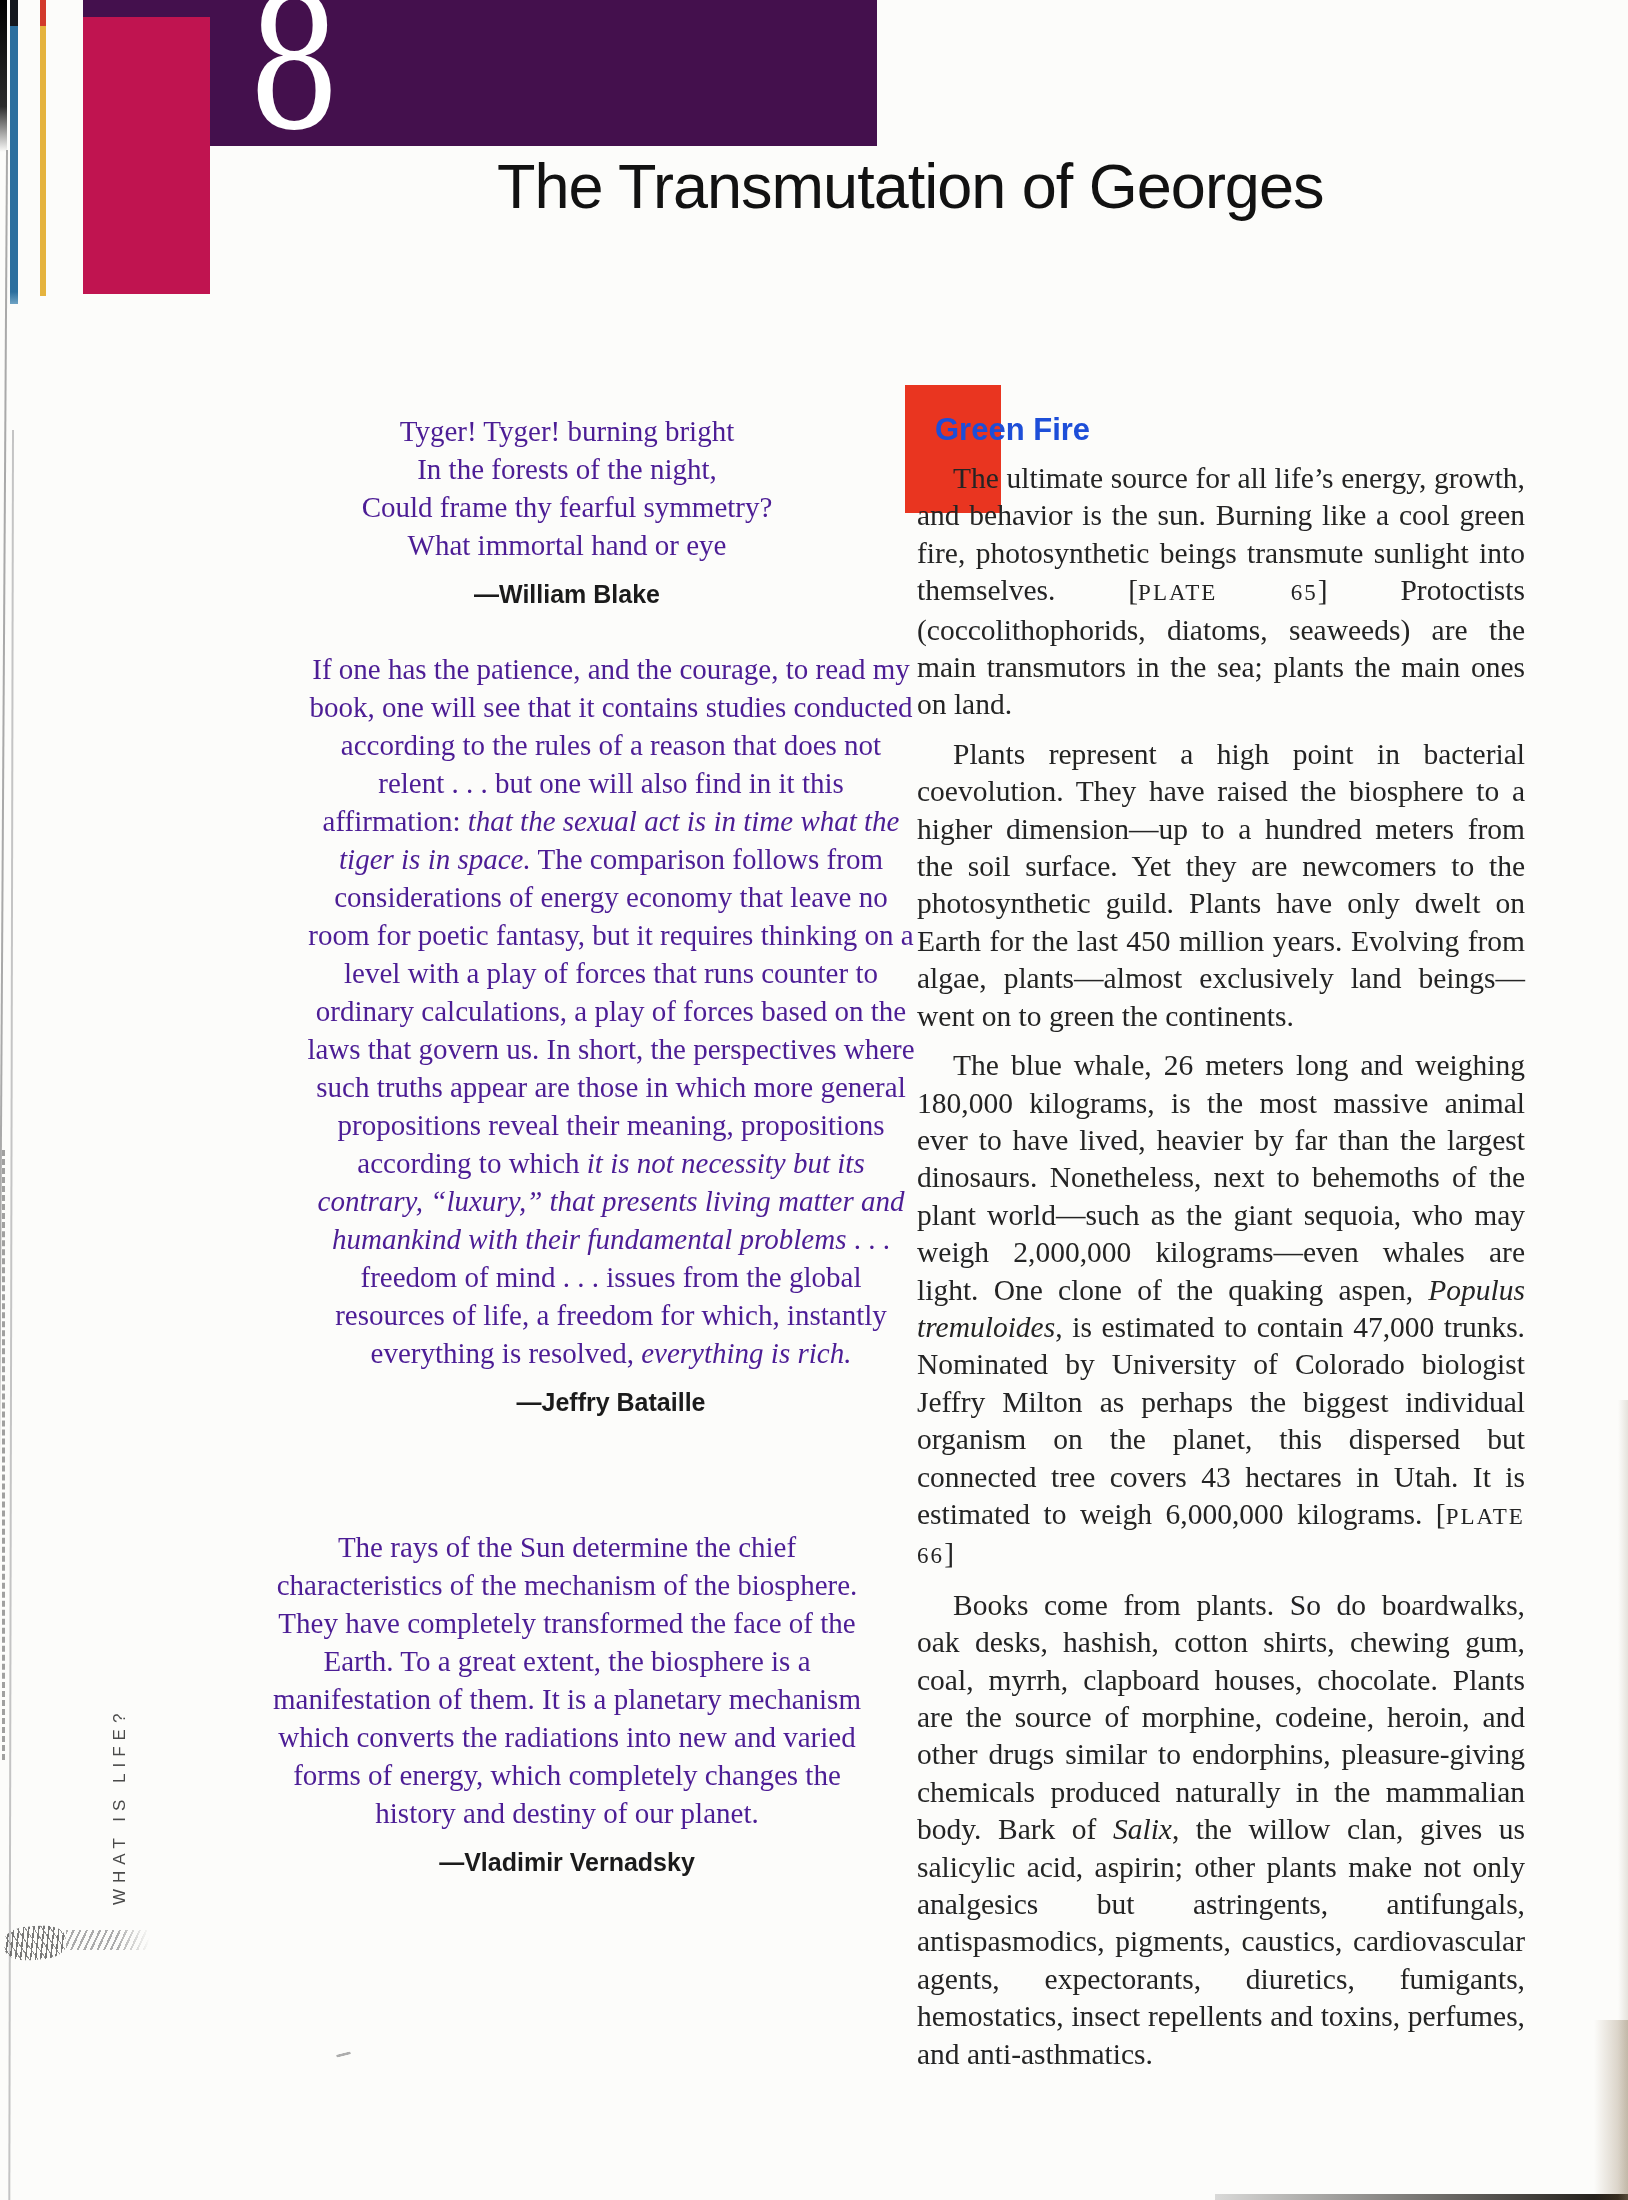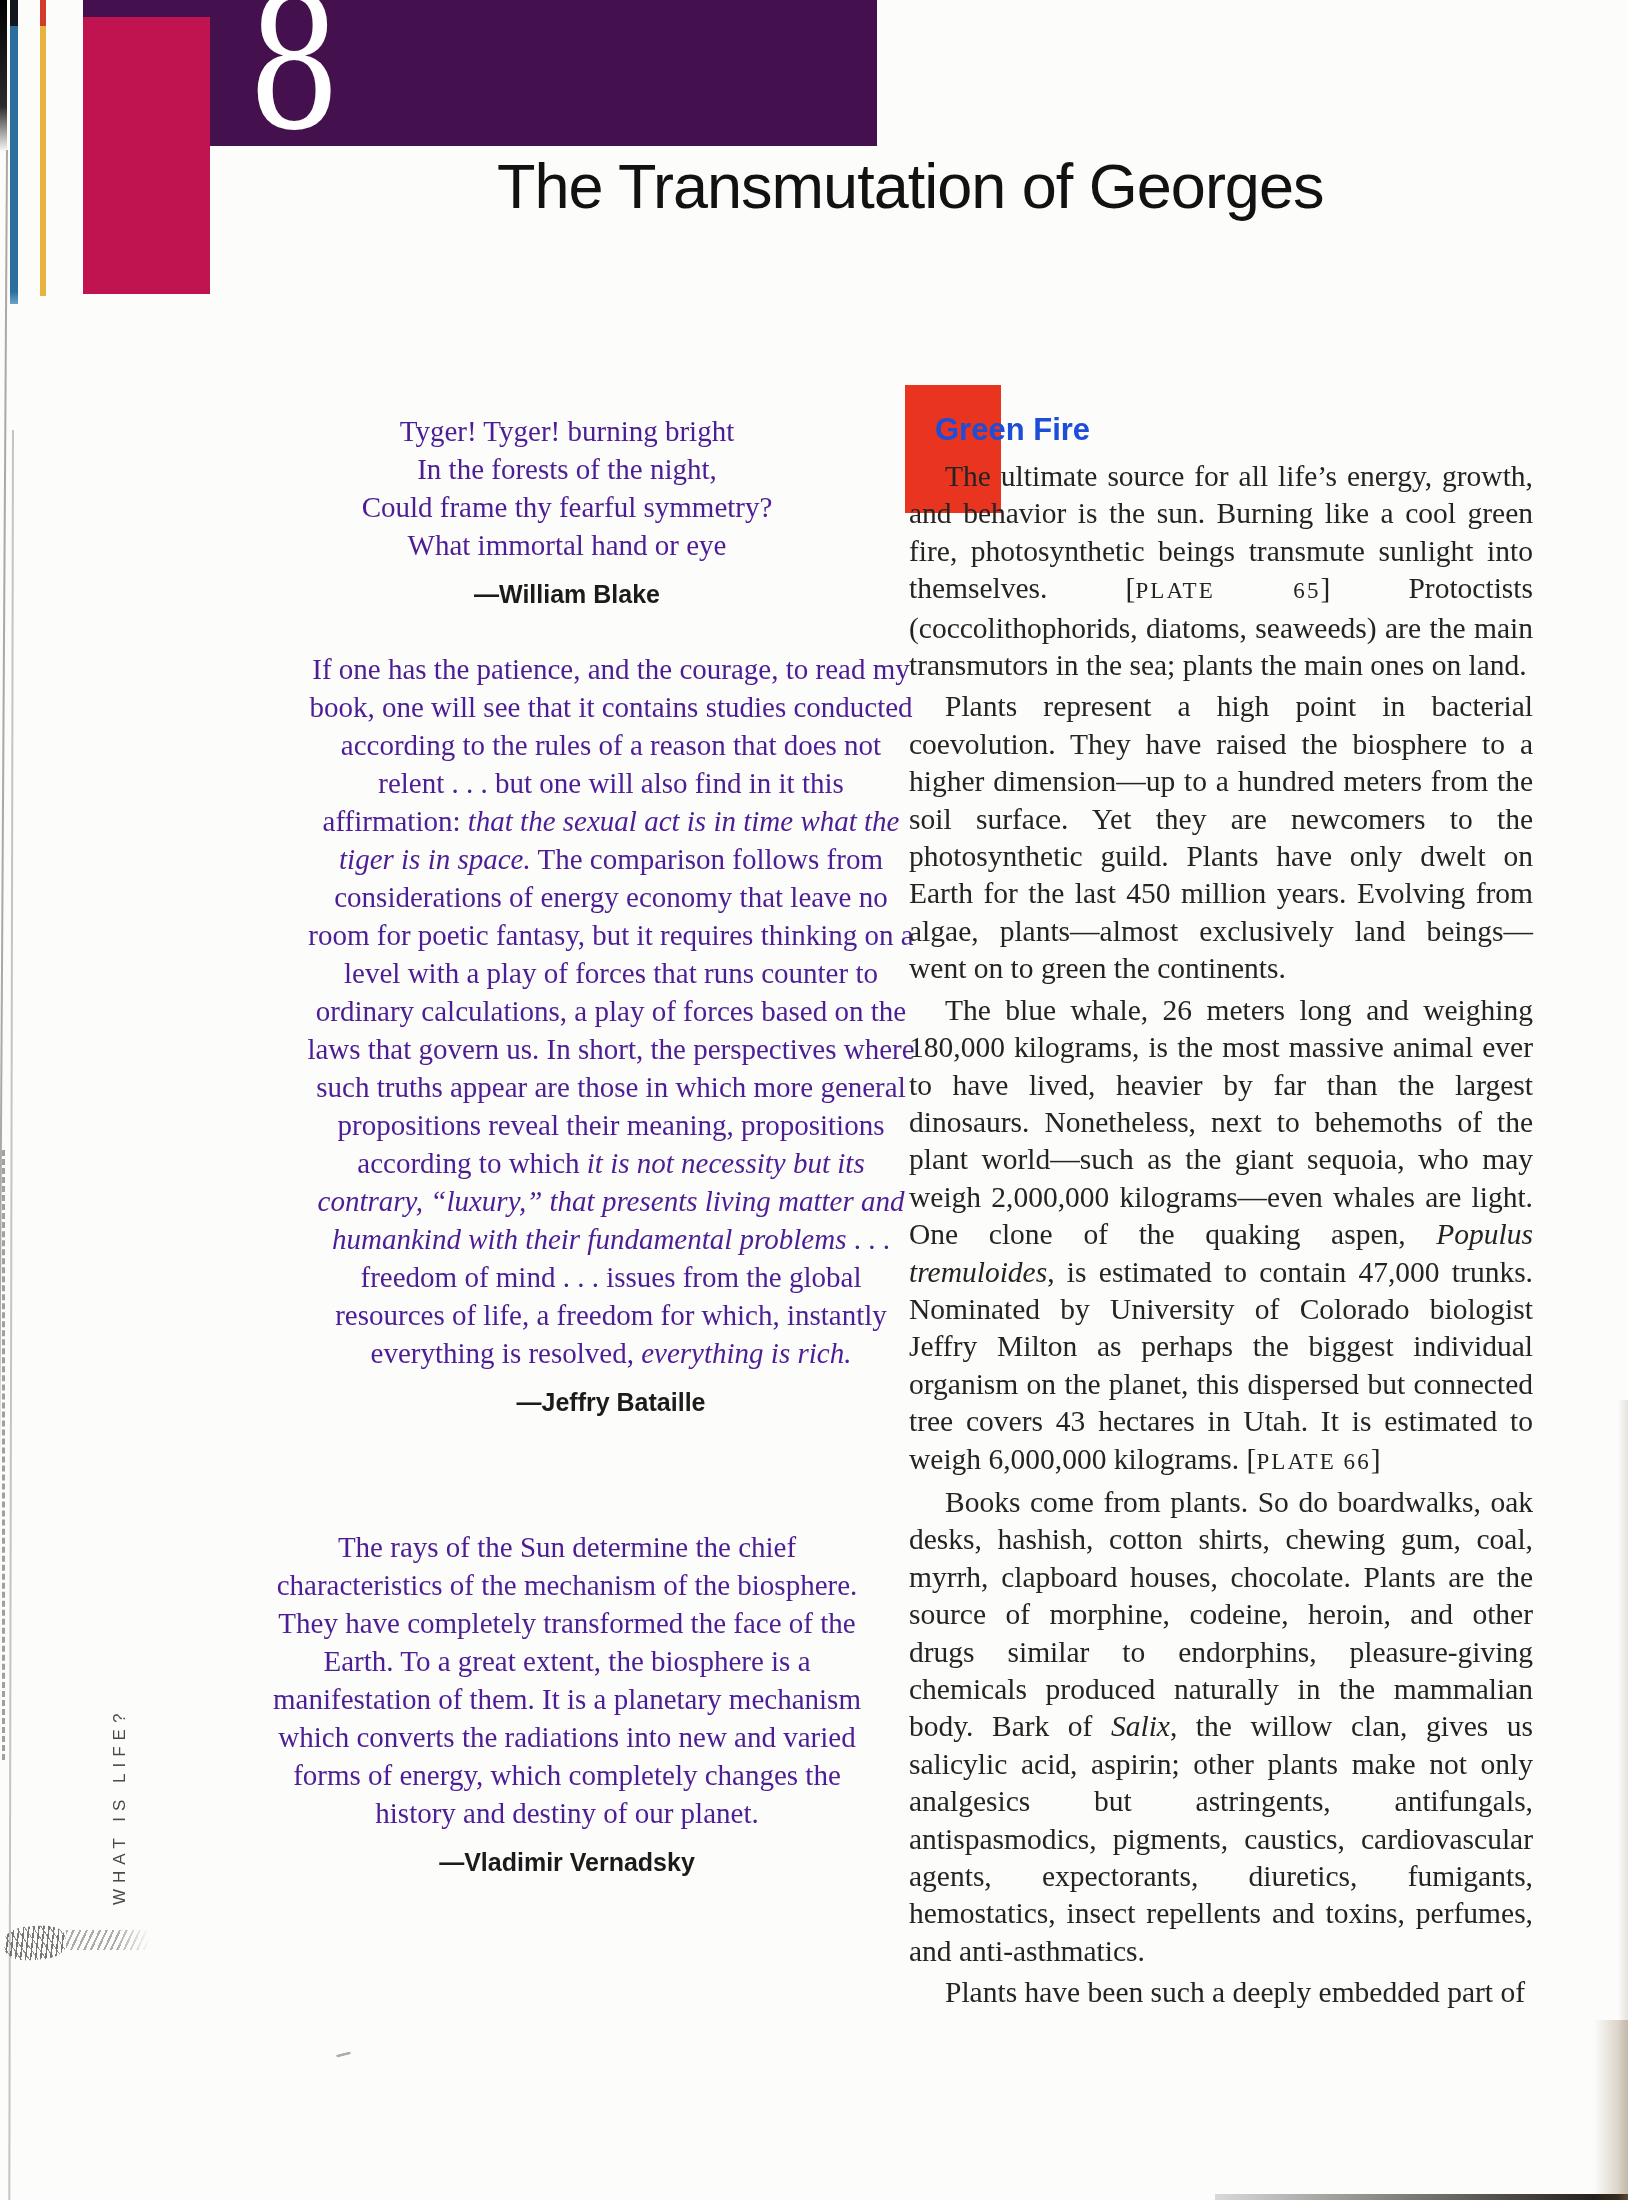--- a/index.html
+++ b/index.html
@@ -34,21 +34,21 @@
   }
   
   .red-highlight{position:absolute;left:905px;top:385px;width:96px;height:128px;background:#e93520;z-index:1;}
   .right-col{position:absolute;left:905px;top:412px;width:632px;z-index:2;}
   .section-heading{
     margin:0 0 10px 0;padding-left:30px;
     font-family:"Liberation Sans", sans-serif;font-weight:700;
     font-size:31px;color:#1d4ed8;
   }
   .right-col p{
-    margin:4px;font-size:29.5px;line-height:37.4px;text-align:justify;
+    margin:12px;font-size:29.5px;line-height:37.4px;text-align:justify;
     text-indent:36px;color:#242424;
   }
   .st-n{font-style:normal;}
   .st-i{font-style:italic;}
   .st-sc{font-size:.78em;letter-spacing:.09em;}
   
   .vertical-head{
     position:absolute;left:110px;top:1905px;transform:rotate(-90deg);
     transform-origin:0 0;font-family:"Liberation Sans", sans-serif;
     font-size:17px;letter-spacing:6px;color:#4a4a4a;white-space:nowrap;
@@ -127,18 +127,17 @@
     <div class="attribution">—Vladimir Vernadsky</div>
   </div>
 
   <div class="red-highlight"></div>
   <div class="right-col">
     <h2 class="section-heading">Green Fire</h2>
     <p><span class="st-n">The ultimate source for all life’s energy, growth, and behavior is the sun. Burning like a cool green fire, photosynthetic beings transmute sunlight into themselves. [</span><span class="st-sc">PLATE 65</span><span class="st-n">] Protoctists (coccolithophorids, diatoms, seaweeds) are the main transmutors in the sea; plants the main ones on land.</span></p>
     <p><span class="st-n">Plants represent a high point in bacterial coevolution. They have raised the biosphere to a higher dimension—up to a hundred meters from the soil surface. Yet they are newcomers to the photosynthetic guild. Plants have only dwelt on Earth for the last 450 million years. Evolving from algae, plants—almost exclusively land beings—went on to green the continents.</span></p>
     <p><span class="st-n">The blue whale, 26 meters long and weighing 180,000 kilograms, is the most massive animal ever to have lived, heavier by far than the largest dinosaurs. Nonetheless, next to behemoths of the plant world—such as the giant sequoia, who may weigh 2,000,000 kilograms—even whales are light. One clone of the quaking aspen, </span><span class="st-i">Populus tremuloides</span><span class="st-n">, is estimated to contain 47,000 trunks. Nominated by University of Colorado biologist Jeffry Milton as perhaps the biggest individual organism on the planet, this dispersed but connected tree covers 43 hectares in Utah. It is estimated to weigh 6,000,000 kilograms. [</span><span class="st-sc">PLATE 66</span><span class="st-n">]</span></p>
     <p><span class="st-n">Books come from plants. So do boardwalks, oak desks, hashish, cotton shirts, chewing gum, coal, myrrh, clapboard houses, chocolate. Plants are the source of morphine, codeine, heroin, and other drugs similar to endorphins, pleasure-giving chemicals produced naturally in the mammalian body. Bark of </span><span class="st-i">Salix</span><span class="st-n">, the willow clan, gives us salicylic acid, aspirin; other plants make not only analgesics but astringents, antifungals, antispasmodics, pigments, caustics, cardiovascular agents, expectorants, diuretics, fumigants, hemostatics, insect repellents and toxins, perfumes, and anti-asthmatics.</span></p>
-    <p><span class="st-n">Plants have been such a deeply embedded part of</span></p>
   </div>
 
   <div class="vertical-head">WHAT IS LIFE?</div>
 
 </div>
 
 </body></html>

